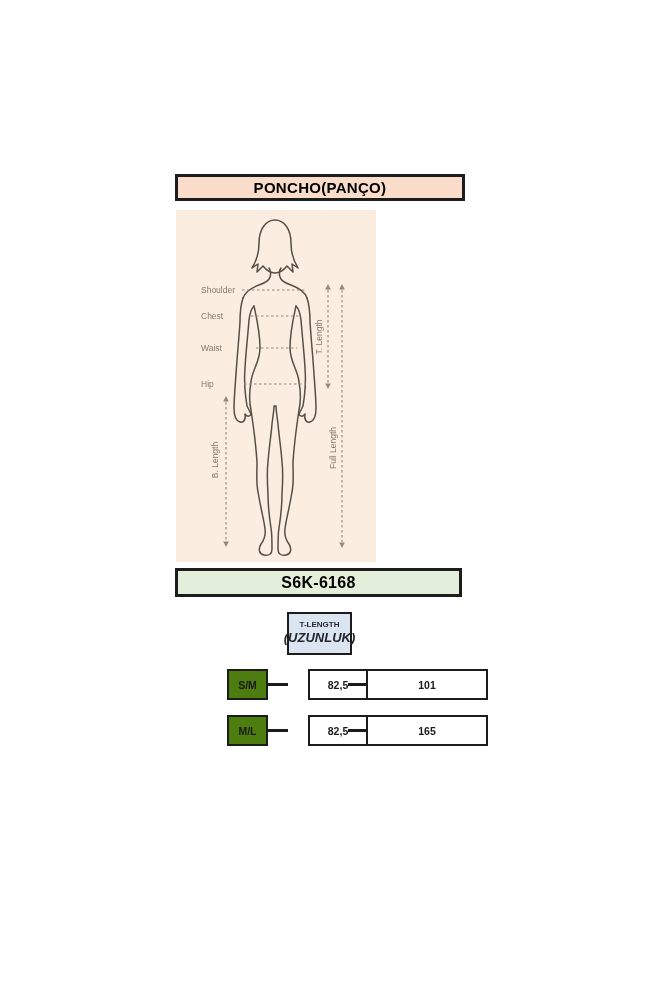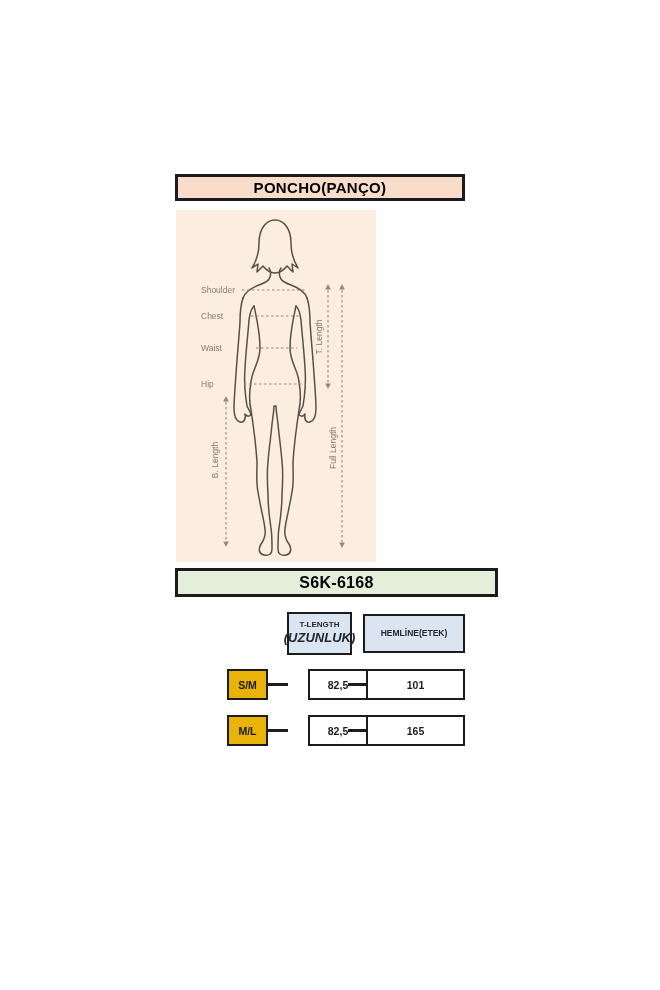--- a/index.html
+++ b/index.html
@@ -5,44 +5,44 @@
   html,body{margin:0;padding:0;background:#ffffff;}
   .canvas{
     position:relative;width:660px;height:990px;background:#ffffff;overflow:hidden;
     font-family:"Liberation Sans",sans-serif;
   }
   .bar{
     position:absolute;display:flex;align-items:center;justify-content:center;
     border:3px solid #1c1c1c;box-sizing:border-box;font-weight:bold;color:#000000;
   }
   .title-bar{left:175px;top:174px;width:290px;height:27px;background:#f9dcca;font-size:15px;letter-spacing:.3px;}
-  .product-bar{left:175px;top:568px;width:323px;height:29px;background:#e4efdb;font-size:16px;letter-spacing:.3px;}
+  .product-bar{left:175px;top:568px;width:287px;height:29px;background:#e4efdb;font-size:16px;letter-spacing:.3px;}
   .diagram{position:absolute;left:176px;top:210px;width:200px;height:352px;background:#fbeee0;}
   .hbox{
     position:absolute;display:flex;flex-direction:column;align-items:center;justify-content:center;
     border:2.5px solid #1c1c1c;box-sizing:border-box;background:#dbe5f1;
     font-weight:bold;color:#26262e;text-align:center;line-height:1.25;
   }
   .hbox .h1{font-size:8px;}
   .hbox .h2{font-size:13px;font-style:italic;}
   .hdr-tlength{left:287px;top:612px;width:65px;height:43px;text-align:right;}
   .hdr-hemline{left:363px;top:614px;width:102px;height:39px;font-size:8.5px;}
   .cell{
     position:absolute;display:flex;align-items:center;justify-content:center;
     border:2.5px solid #1c1c1c;box-sizing:border-box;background:#ffffff;
     font-weight:bold;color:#1a1a1a;font-size:10.5px;
   }
-  .size-cell{background:#eab308;}
+  .size-cell{background:#4d7c0f;}
   .conn{position:absolute;height:3px;background:#1c1c1c;}
   
   .r1{top:669px;height:31px;}
   .r2{top:715px;height:31px;}
   .c-size{left:227px;width:41px;}
   .c-val1{left:288px;width:60px;margin-left:20px;}
-  .c-val2{left:366px;width:99px;}
+  .c-val2{left:366px;width:122px;}
   .conn.a{left:268px;width:20px;}
   .conn.b{left:348px;width:18px;}
   .conn.r1c{top:683px;}
   .conn.r2c{top:729px;}
   svg text{font-family:"Liberation Sans",sans-serif;}
 </style>
 </head>
 <body>
 
 <div class="canvas">
@@ -100,23 +100,20 @@
   </div>
 
   <div class="bar product-bar">
     <span>S6K-6168</span>
   </div>
 
   <div class="hbox hdr-tlength">
     <span class="h1">T-LENGTH</span>
     <span class="h2">(UZUNLUK)</span>
   </div>
-  <div class="hbox hdr-hemline">
-    <span>HEMLİNE(ETEK)</span>
-  </div>
 
   <div class="cell size-cell r1 c-size">
     <span>S/M</span>
   </div>
   <div class="conn a r1c"></div>
   <div class="cell r1 c-val1">
     <span>82,5</span>
   </div>
   <div class="conn b r1c"></div>
   <div class="cell r1 c-val2">

